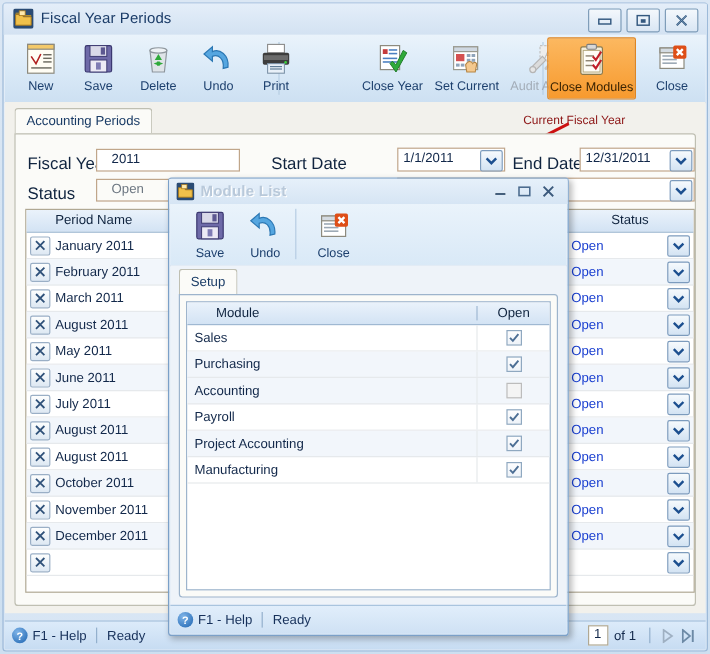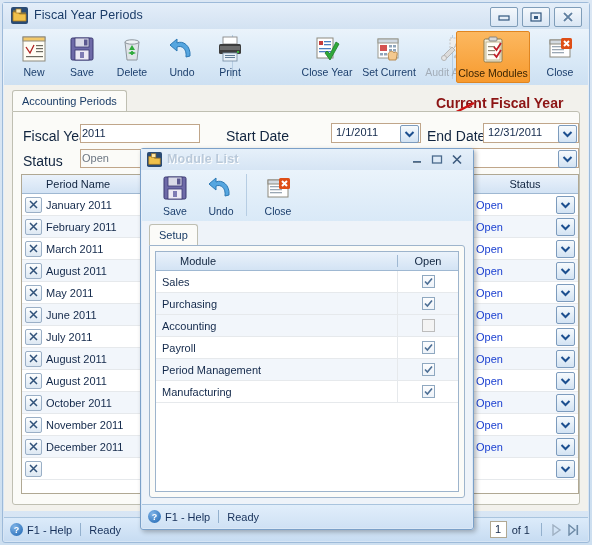--- a/index.html
+++ b/index.html
@@ -77,21 +77,21 @@
   }
   .panel{
     position:absolute;left:8px;top:26px;right:8px;bottom:6px;
     background:#fbfbf8;border:1px solid #bfbfb2;border-radius:0 3px 3px 3px;
   }
 
   .lab{position:absolute;font-size:14px;color:#10243f;}
   .fld{
     position:absolute;height:19px;box-sizing:border-box;
     border:1px solid #c0a68a;background:#fff;
-    font-size:11px;color:#12284a;padding:2px 1px;
+    font-size:11px;color:#12284a;padding:2px 12px;
   }
   .fld.ro{background:#fbfbf8;color:#6d7782;}
   .combo{
     position:absolute;height:20px;box-sizing:border-box;
     border:1px solid #c0a68a;background:#fff;
   }
   .combo .val{position:absolute;left:4px;top:2px;font-size:11px;color:#12284a;}
   .combo .arw{
     position:absolute;right:1px;top:1px;width:17px;height:16px;
     border:1px solid #7c9bbd;border-radius:2px;
@@ -126,21 +126,21 @@
   .statval{font-size:11px;color:#1a3fd0;padding-left:4px;flex:1;}
   .sarrow{
     width:17px;height:16px;margin-right:3px;flex:none;
     border:1px solid #7c9bbd;border-radius:2px;
     background:linear-gradient(#f6fafd,#d3e3f3);
     display:flex;align-items:center;justify-content:center;
   }
 
   
   .annot{
-    position:absolute;font-size:14px;font-weight:bold;color:#8c1414;
+    position:absolute;font-size:10px;font-weight:normal;color:#8c1414;
     white-space:nowrap;
   }
   .arrow-svg{position:absolute;left:0;top:0;pointer-events:none;}
 
   
   .statusbar{
     position:absolute;height:24px;box-sizing:border-box;
     background:linear-gradient(#dcebfa,#c7dcf2);
     border-top:1px solid #a9c4de;
     display:flex;align-items:center;
@@ -824,21 +824,21 @@
                 <span class="cellname" style="flex:1;padding-left:6px">Payroll</span>
                 <span style="width:60px;display:flex;justify-content:center;align-items:center;border-left:1px solid #e6e9ec;height:100%">
                   <span class="chk">
                     <svg width="9" height="9" viewBox="0 0 9 9">
                       <path d="M1 4.5 L3.4 7 L8 1.5" stroke="#4d6f95" stroke-width="1.6" fill="none"></path>
                     </svg>
                   </span>
                 </span>
               </div>
               <div class="grow alt">
-                <span class="cellname" style="flex:1;padding-left:6px">Period Management</span>
+                <span class="cellname" style="flex:1;padding-left:6px">Project Accounting</span>
                 <span style="width:60px;display:flex;justify-content:center;align-items:center;border-left:1px solid #e6e9ec;height:100%">
                   <span class="chk">
                     <svg width="9" height="9" viewBox="0 0 9 9">
                       <path d="M1 4.5 L3.4 7 L8 1.5" stroke="#4d6f95" stroke-width="1.6" fill="none"></path>
                     </svg>
                   </span>
                 </span>
               </div>
               <div class="grow">
                 <span class="cellname" style="flex:1;padding-left:6px">Manufacturing</span>

